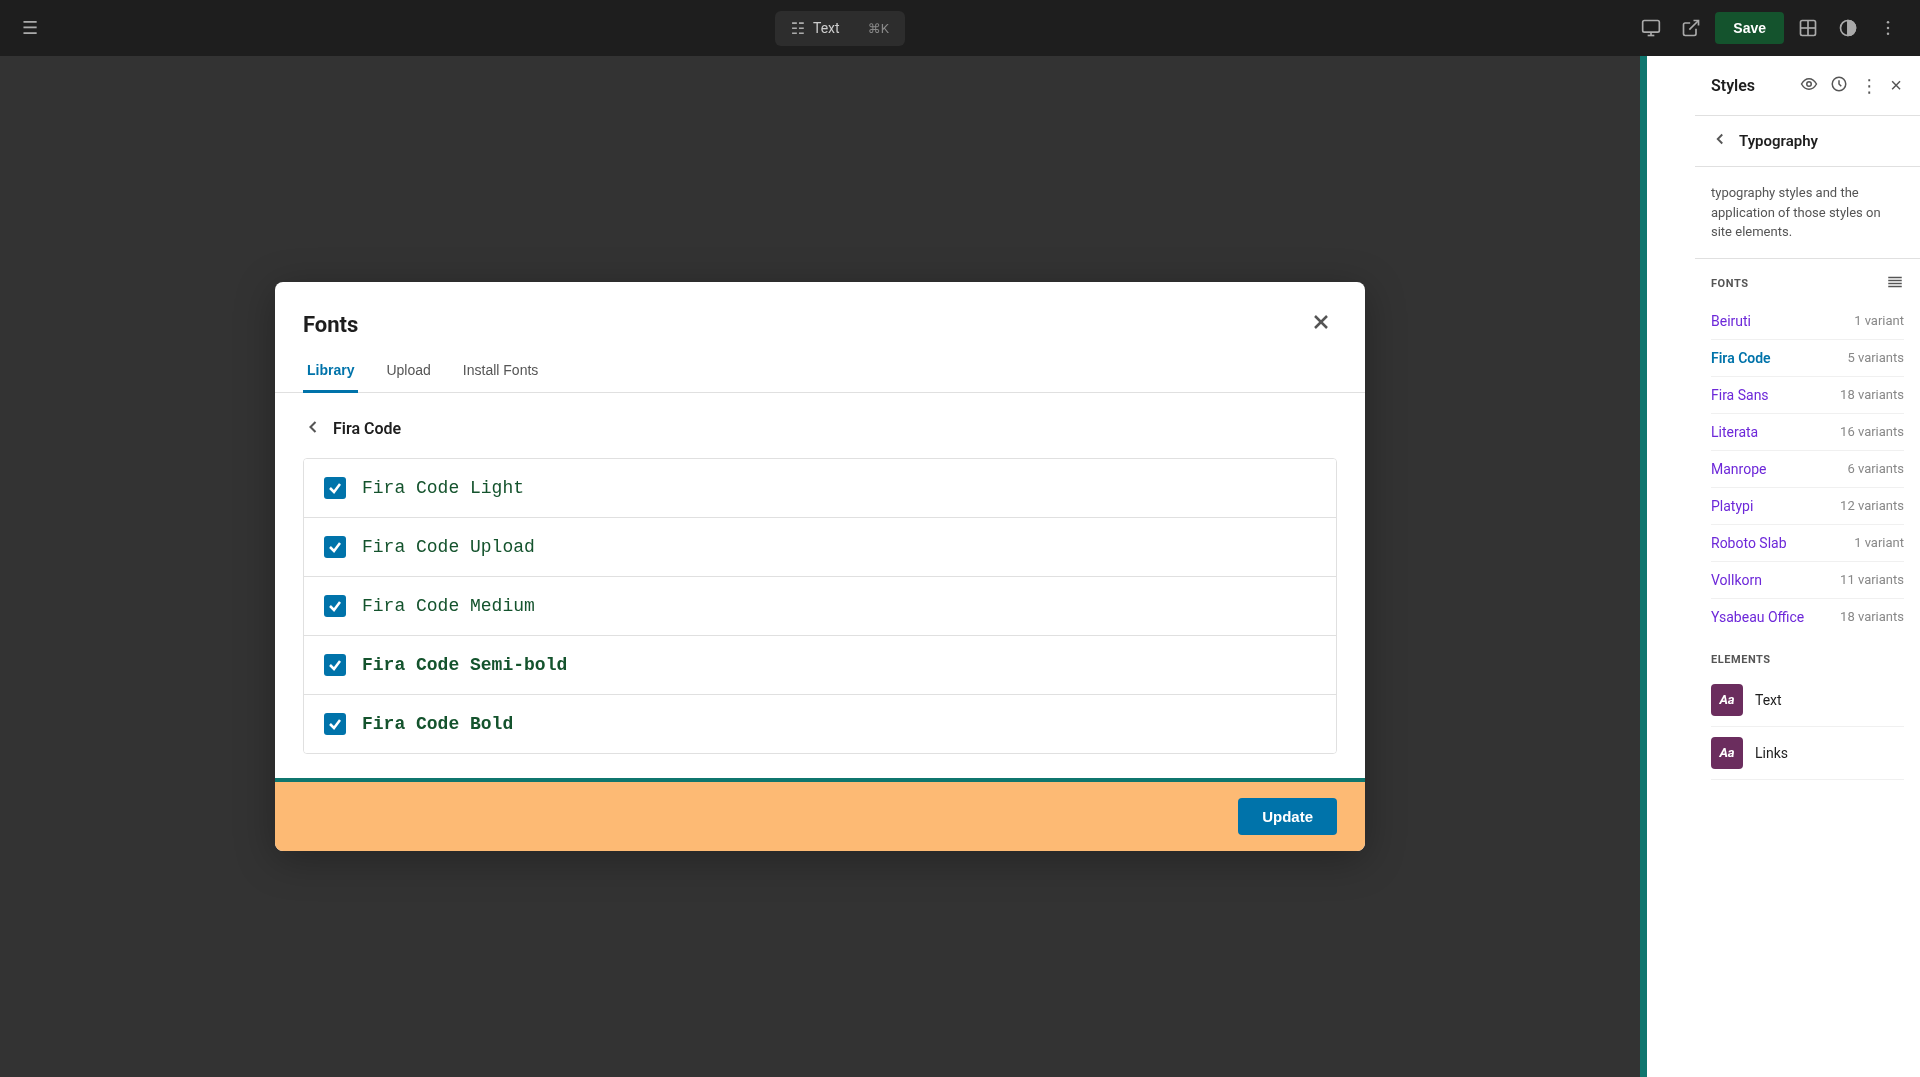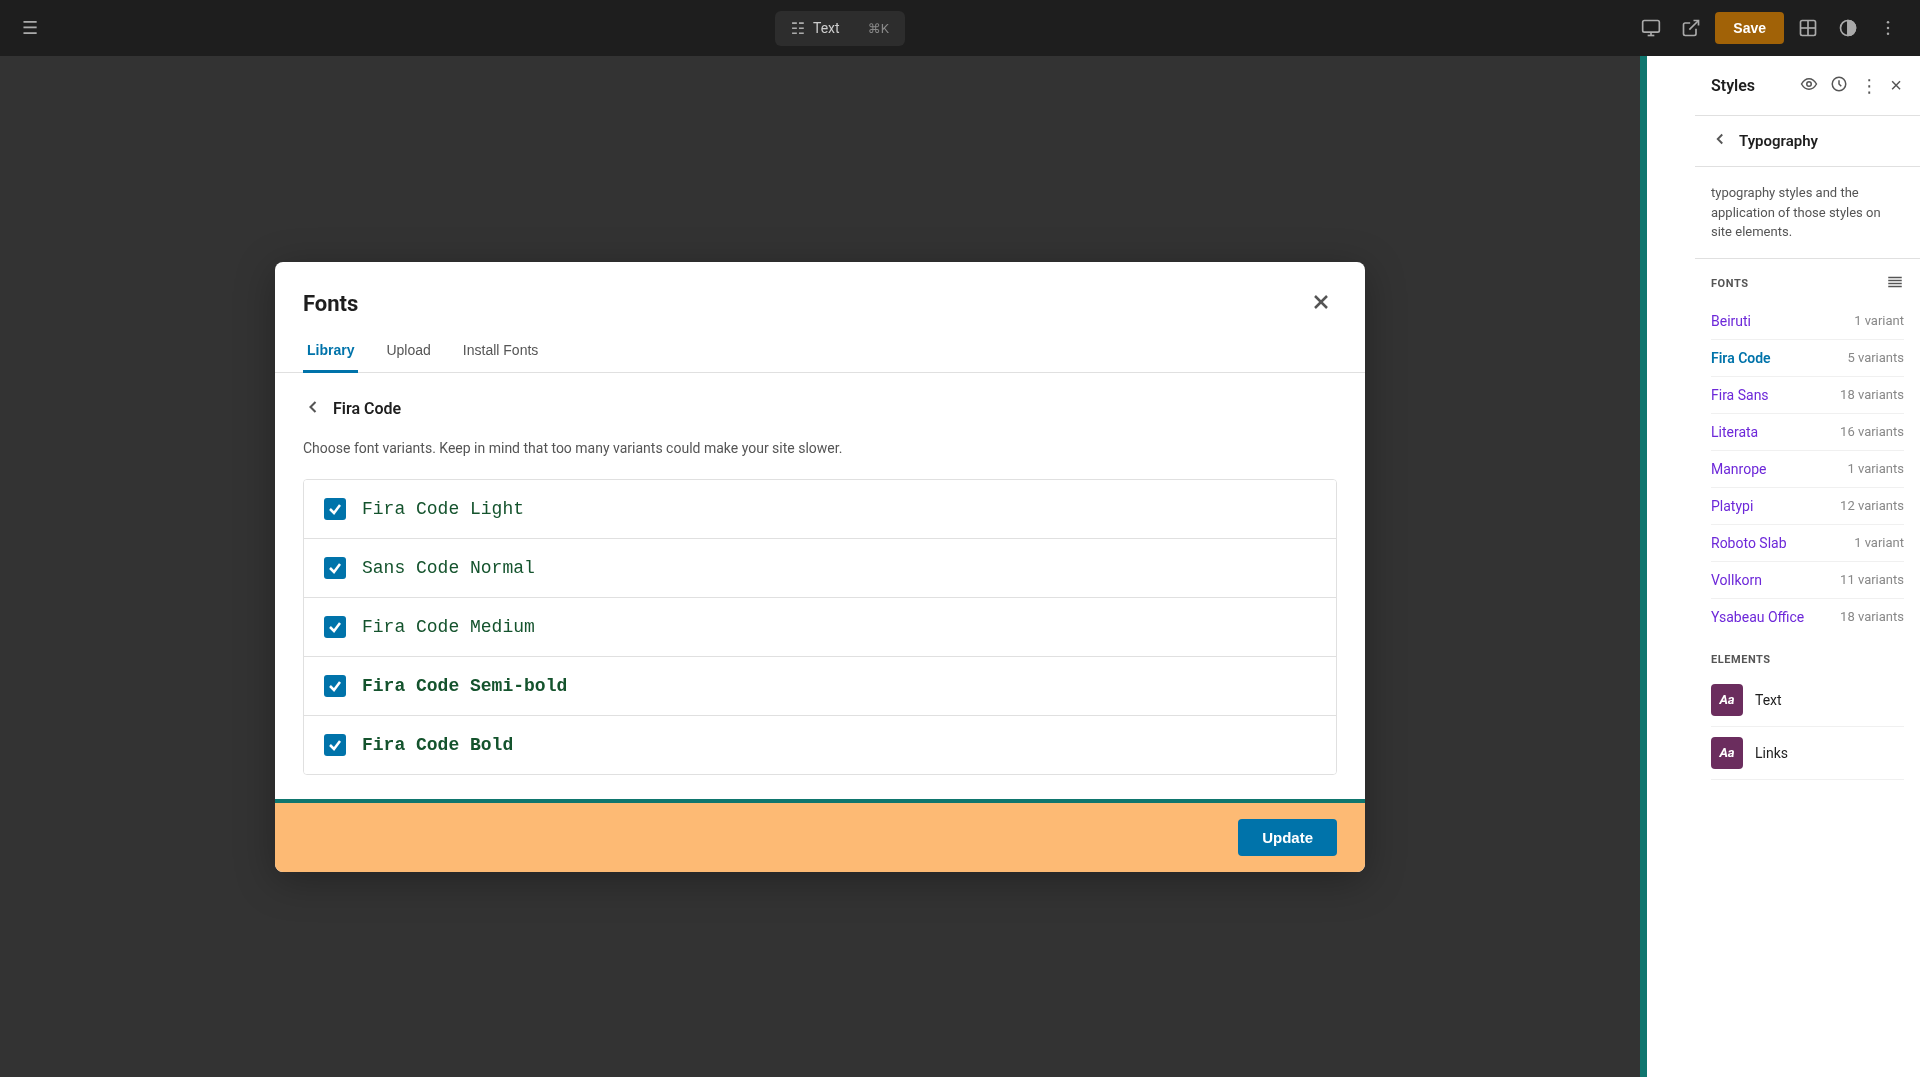--- a/index.html
+++ b/index.html
@@ -63,21 +63,21 @@
       color: #aaa;
       cursor: pointer;
       padding: 6px;
       border-radius: 4px;
       font-size: 18px;
       display: flex;
       align-items: center;
       justify-content: center;
     }
     .save-btn {
-      background: #a16207;
+      background: #14532d;
       color: #fff;
       border: none;
       border-radius: 4px;
       padding: 8px 18px;
       font-size: 14px;
       font-weight: 600;
       cursor: pointer;
     }
 
     
@@ -482,40 +482,39 @@
 
         <div class="font-back-nav">
           <button class="font-back-btn">
             <svg width="20" height="20" viewBox="0 0 24 24" fill="none" stroke="#555" stroke-width="2.5">
                 <polyline points="15 18 9 12 15 6"></polyline>
               </svg>
           </button>
           <span class="font-back-name">Fira Code</span>
         </div>
 
-        <p class="font-variant-desc">Choose font variants. Keep in mind that too many variants could make your site slower.</p>
 
         <div class="variants-list">
 
           <div class="variant-row">
             <div class="variant-checkbox">
               <svg viewBox="0 0 14 14" fill="none" stroke="#fff" stroke-width="2.5">
                   <polyline points="2 7 6 11 12 3"></polyline>
                 </svg>
             </div>
             <span class="variant-label light">Fira Code Light</span>
           </div>
 
           <div class="variant-row">
             <div class="variant-checkbox">
               <svg viewBox="0 0 14 14" fill="none" stroke="#fff" stroke-width="2.5">
                   <polyline points="2 7 6 11 12 3"></polyline>
                 </svg>
             </div>
-            <span class="variant-label normal">Sans Code Normal</span>
+            <span class="variant-label normal">Fira Code Upload</span>
           </div>
 
           <div class="variant-row">
             <div class="variant-checkbox">
               <svg viewBox="0 0 14 14" fill="none" stroke="#fff" stroke-width="2.5">
                   <polyline points="2 7 6 11 12 3"></polyline>
                 </svg>
             </div>
             <span class="variant-label medium">Fira Code Medium</span>
           </div>
@@ -607,21 +606,21 @@
     <div class="font-item">
       <span class="font-item-name">Fira Sans</span>
       <span class="font-item-variants">18 variants</span>
     </div>
     <div class="font-item">
       <span class="font-item-name">Literata</span>
       <span class="font-item-variants">16 variants</span>
     </div>
     <div class="font-item">
       <span class="font-item-name">Manrope</span>
-      <span class="font-item-variants">1 variants</span>
+      <span class="font-item-variants">6 variants</span>
     </div>
     <div class="font-item">
       <span class="font-item-name">Platypi</span>
       <span class="font-item-variants">12 variants</span>
     </div>
     <div class="font-item">
       <span class="font-item-name">Roboto Slab</span>
       <span class="font-item-variants">1 variant</span>
     </div>
     <div class="font-item">

